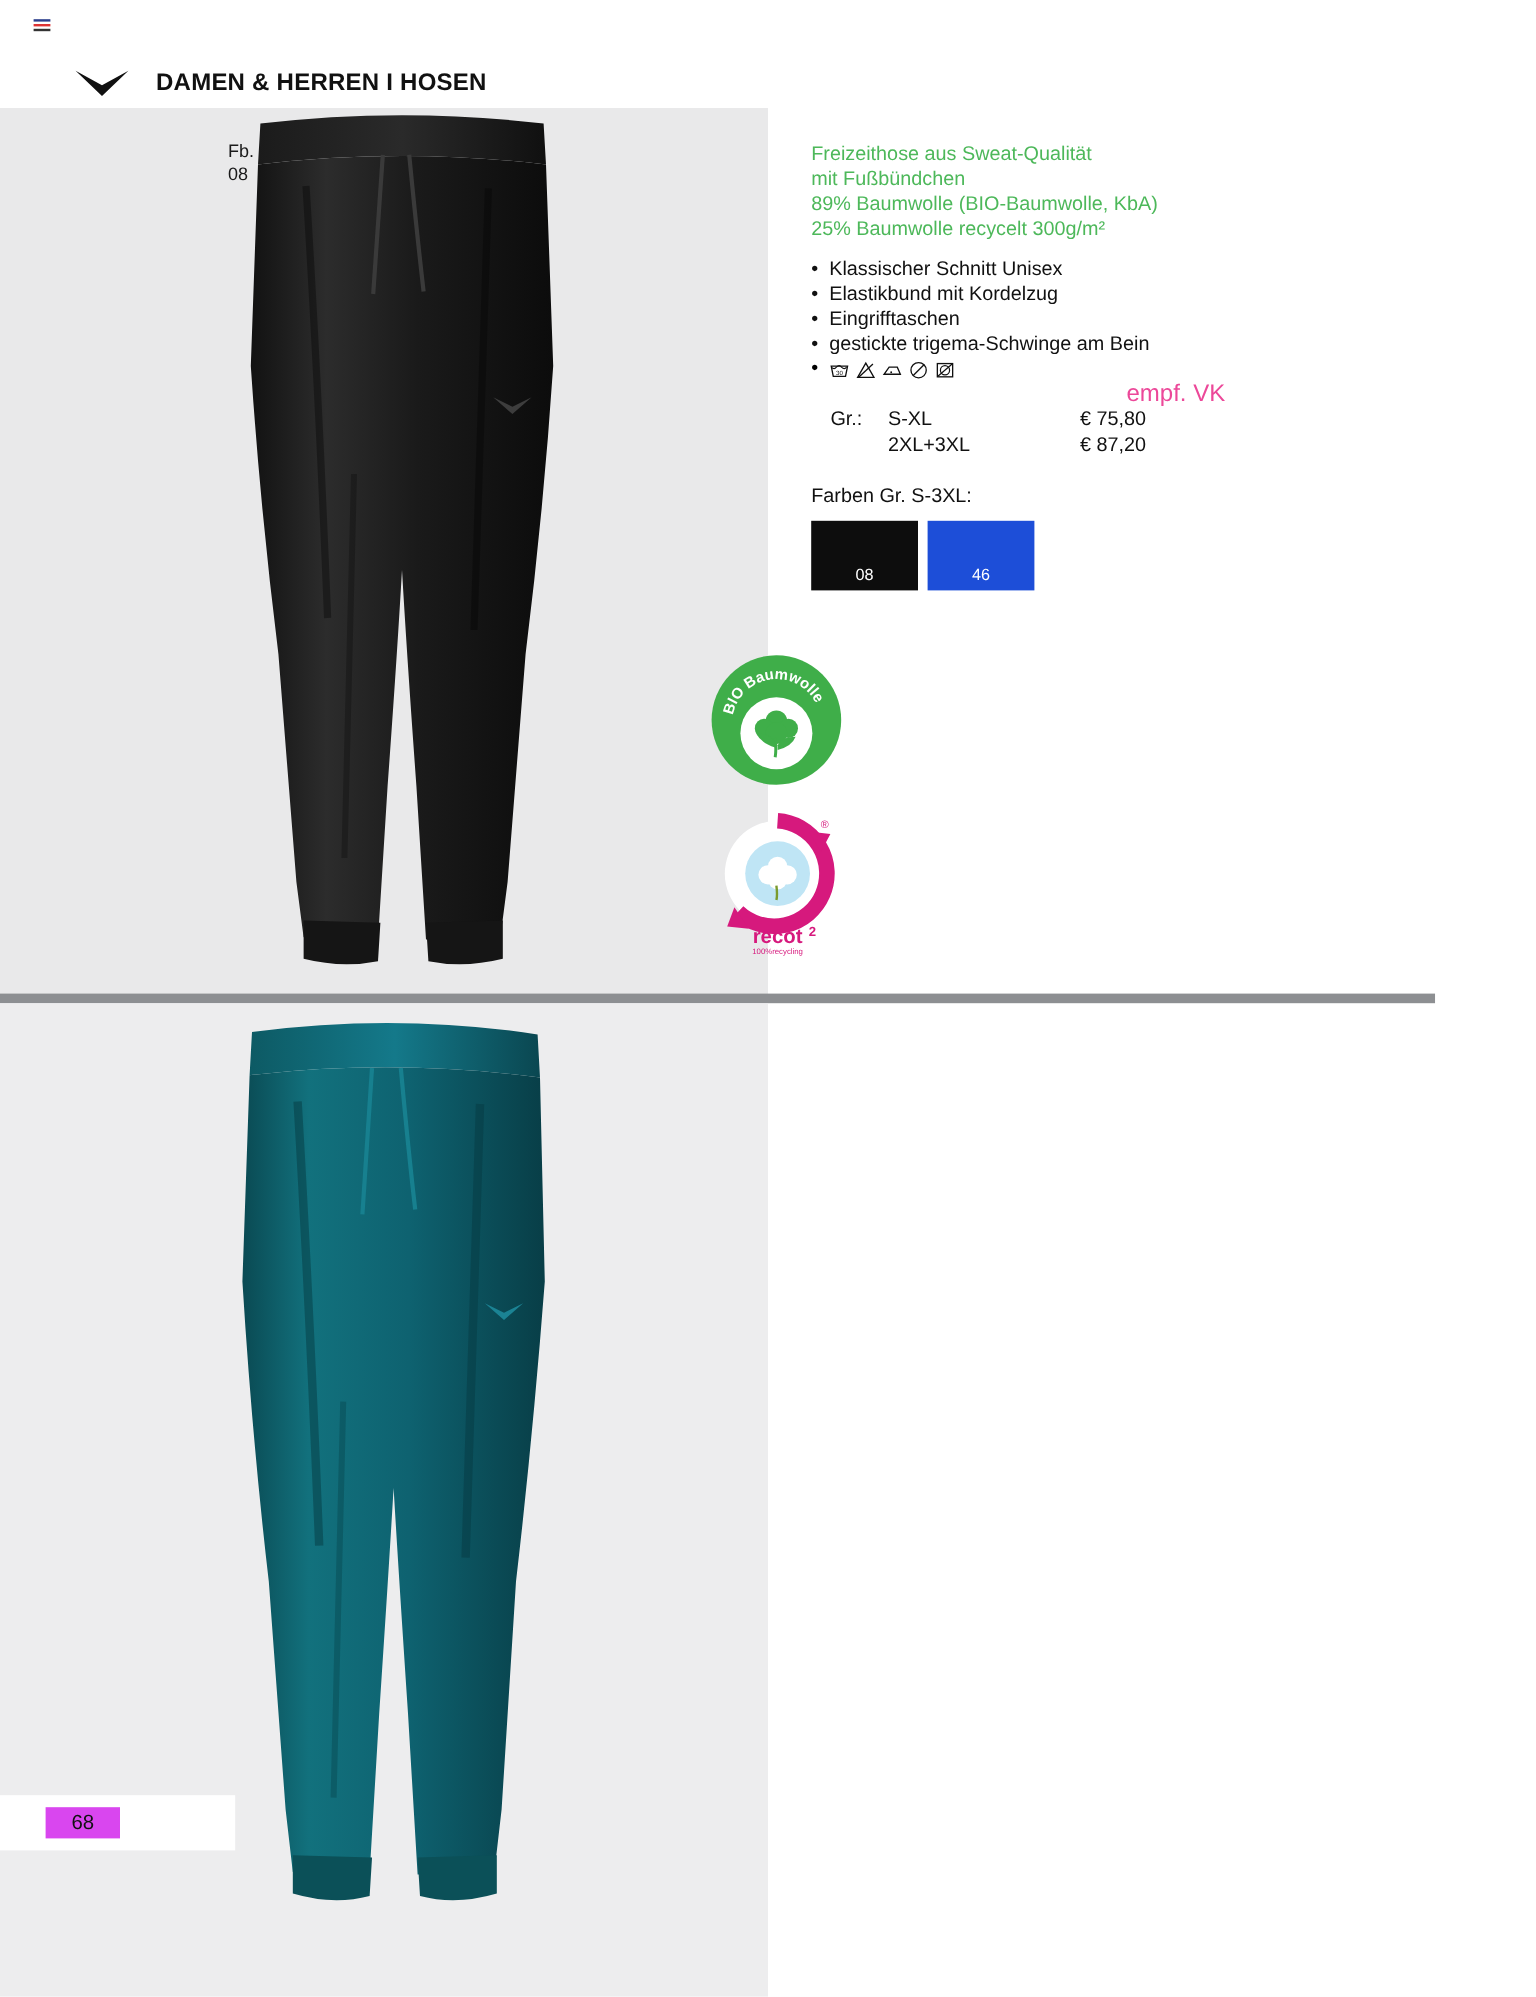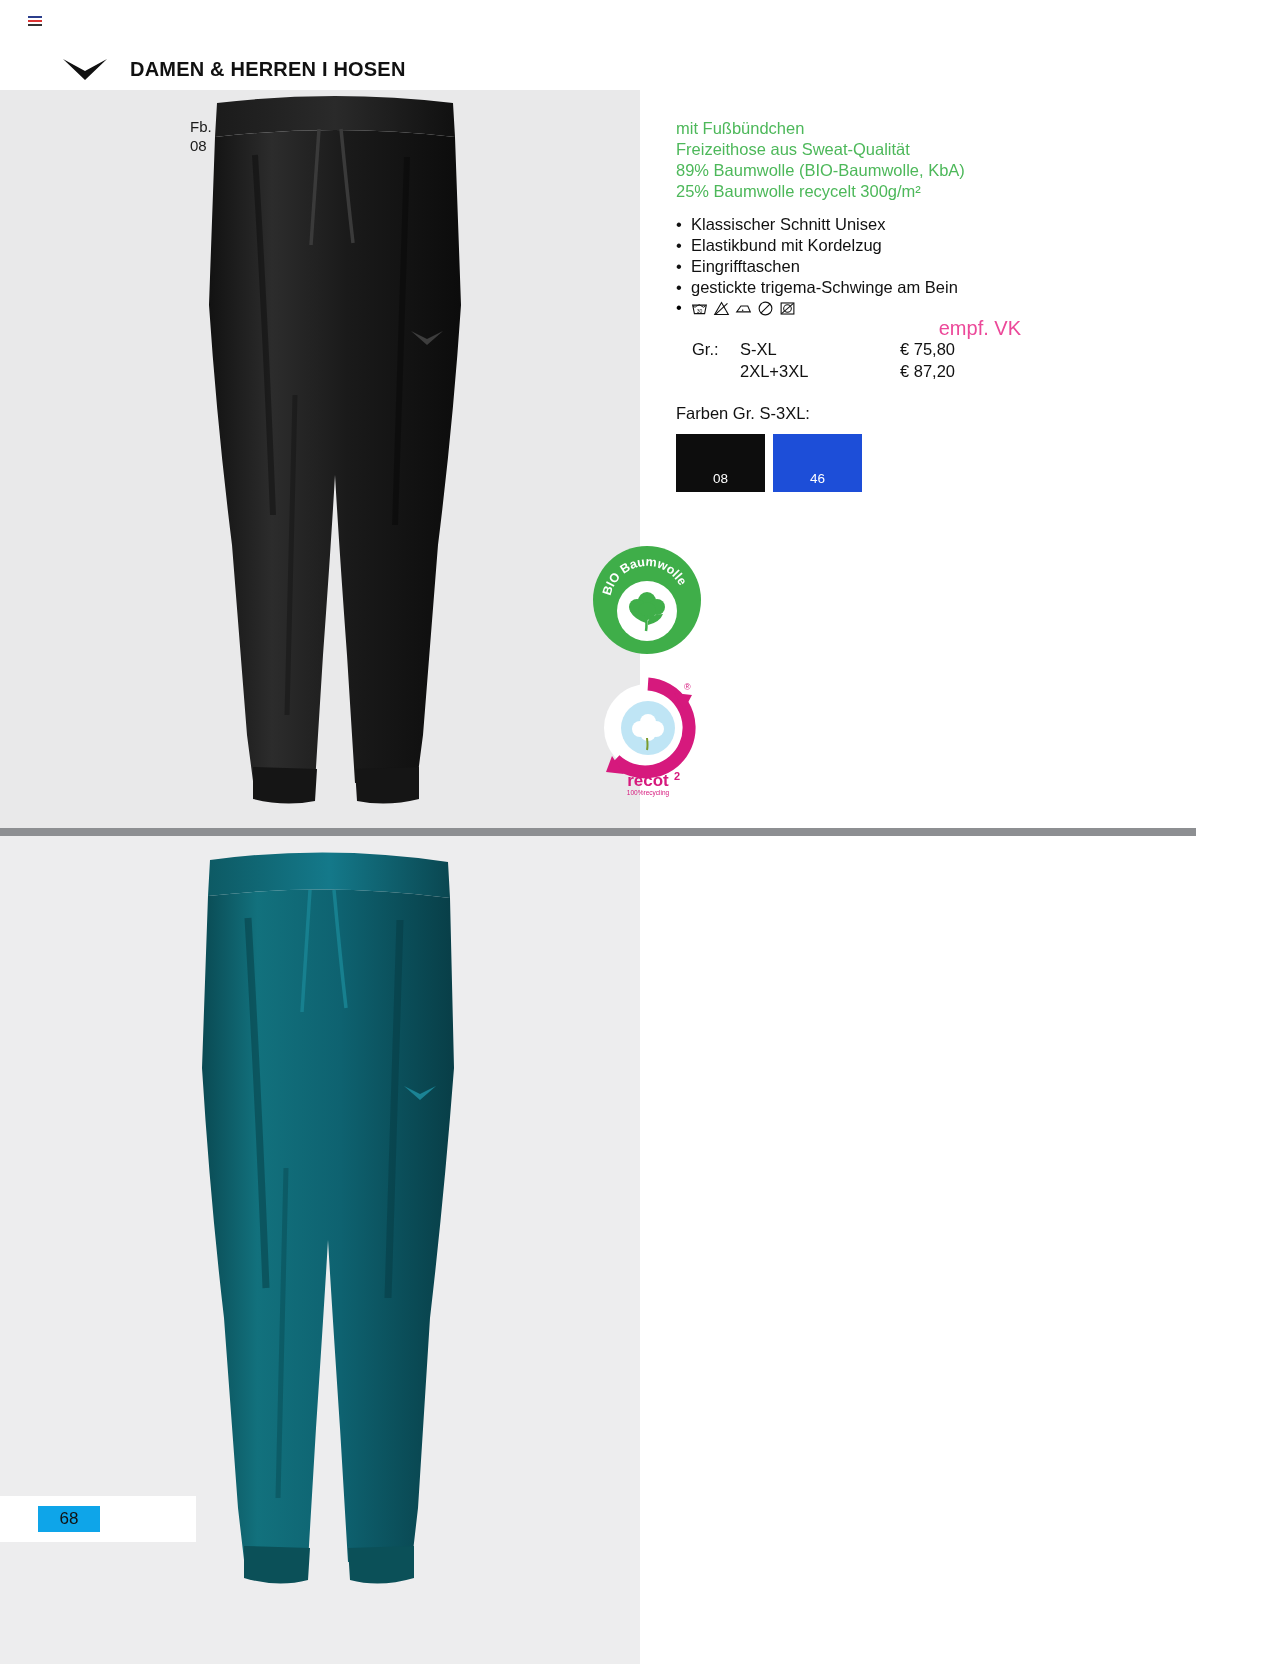--- a/index.html
+++ b/index.html
@@ -227,21 +227,21 @@
     z-index: 4;
   }
 
   
   .page-number {
     position: absolute;
     left: 38px;
     top: 1506px;
     width: 62px;
     height: 26px;
-    background: #0ea5e9;
+    background: #d946ef;
     display: flex;
     align-items: center;
     justify-content: center;
     font-size: 17px;
     color: #111;
     z-index: 8;
   }
   .bottom-white {
     position: absolute;
     left: 0;
@@ -357,22 +357,22 @@
         <text x="86" y="14" font-size="9" fill="#d6197d" font-family="Liberation Sans, sans-serif">®</text>
         <text x="50" y="110" font-size="17" font-weight="bold" fill="#d6197d" text-anchor="middle" font-family="Liberation Sans, sans-serif">recot</text>
         <text x="76" y="104" font-size="11" font-weight="bold" fill="#d6197d" font-family="Liberation Sans, sans-serif">2</text>
         <text x="50" y="119" font-size="6.5" fill="#d6197d" text-anchor="middle" font-family="Liberation Sans, sans-serif">100%recycling</text>
       </svg>
     </div>
 
     <div class="info info-1">
 
       <div class="desc green">
+        <span class="line">Freizeithose aus Sweat-Qualität</span>
         <span class="line">mit Fußbündchen</span>
-        <span class="line">Freizeithose aus Sweat-Qualität</span>
         <span class="line">89% Baumwolle (BIO-Baumwolle, KbA)</span>
         <span class="line">25% Baumwolle recycelt  300g/m²</span>
       </div>
 
       <ul class="bullets">
         <li>Klassischer Schnitt Unisex</li>
         <li>Elastikbund mit Kordelzug</li>
         <li>Eingrifftaschen</li>
         <li>gestickte trigema-Schwinge am Bein</li>
       </ul>

